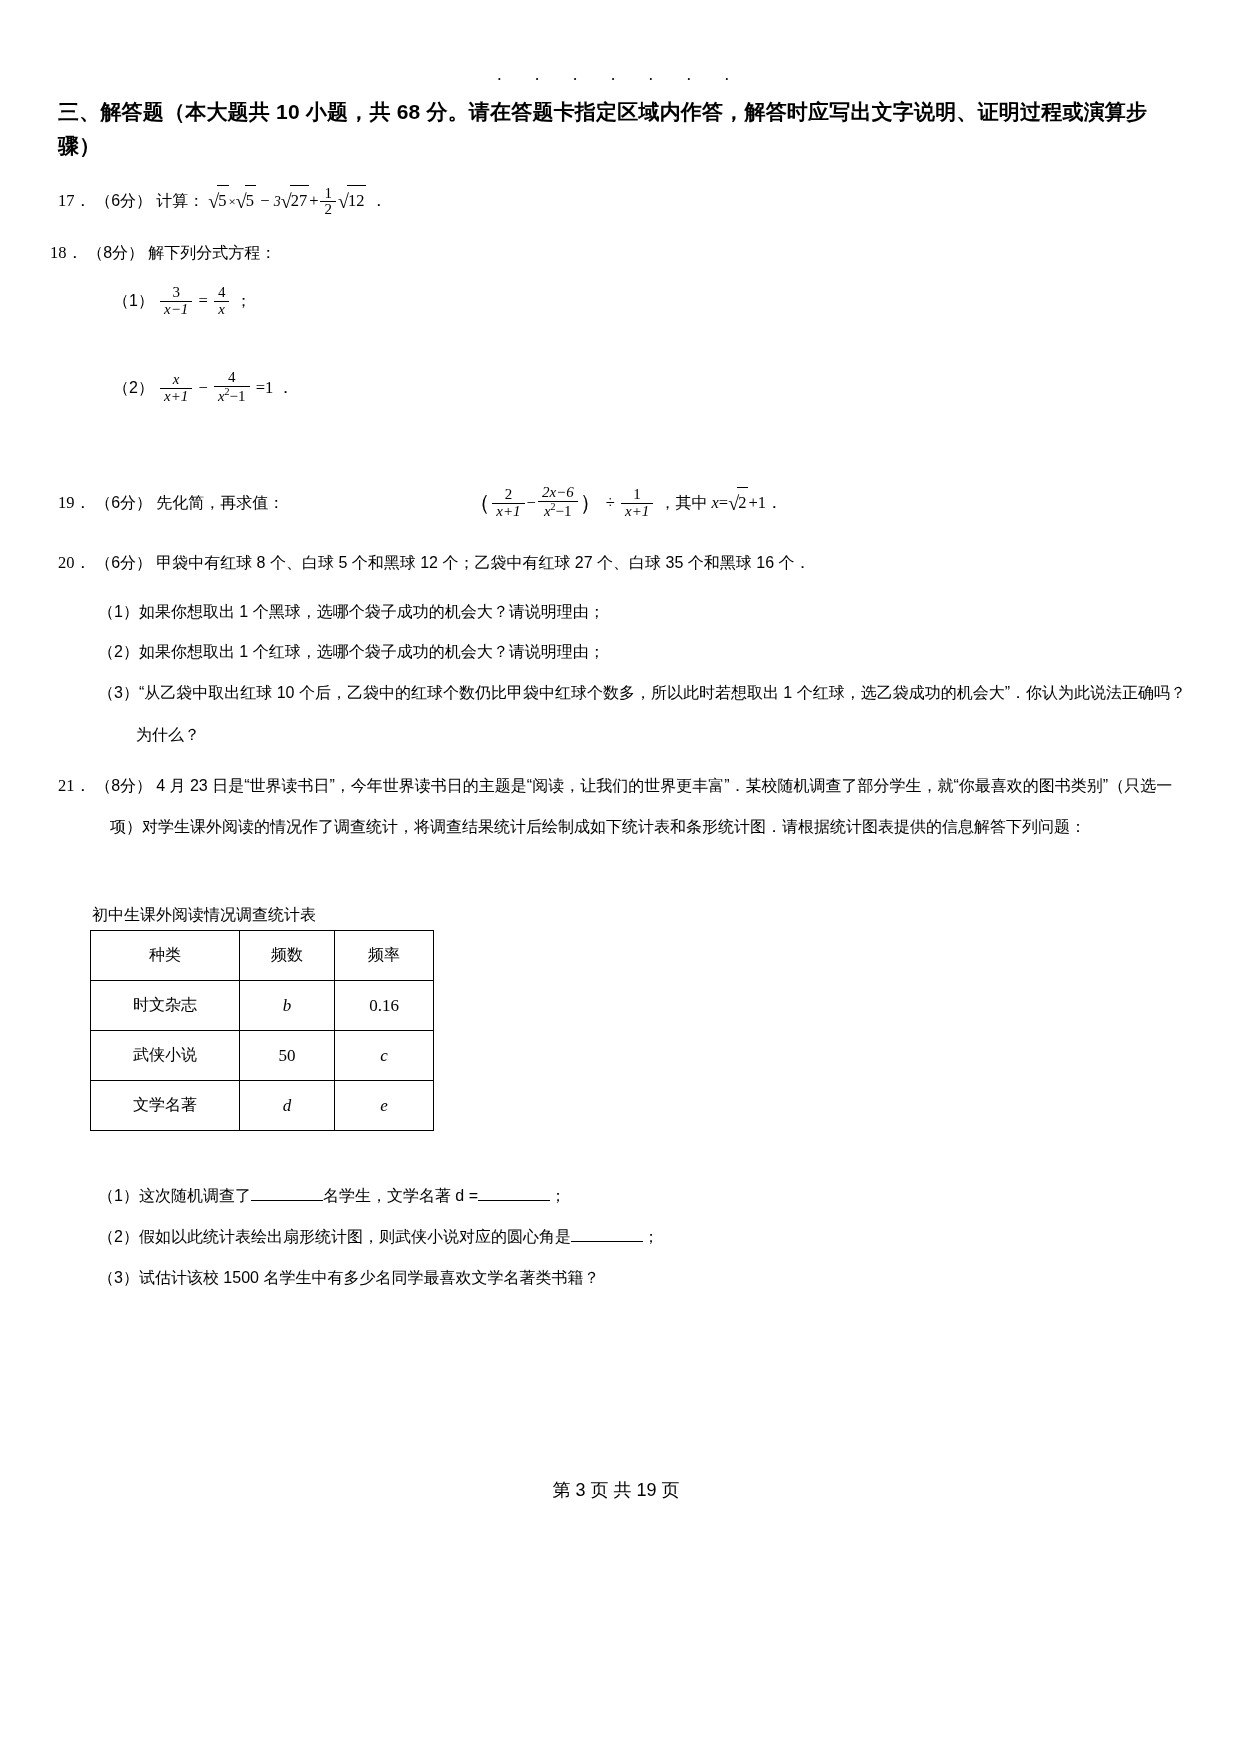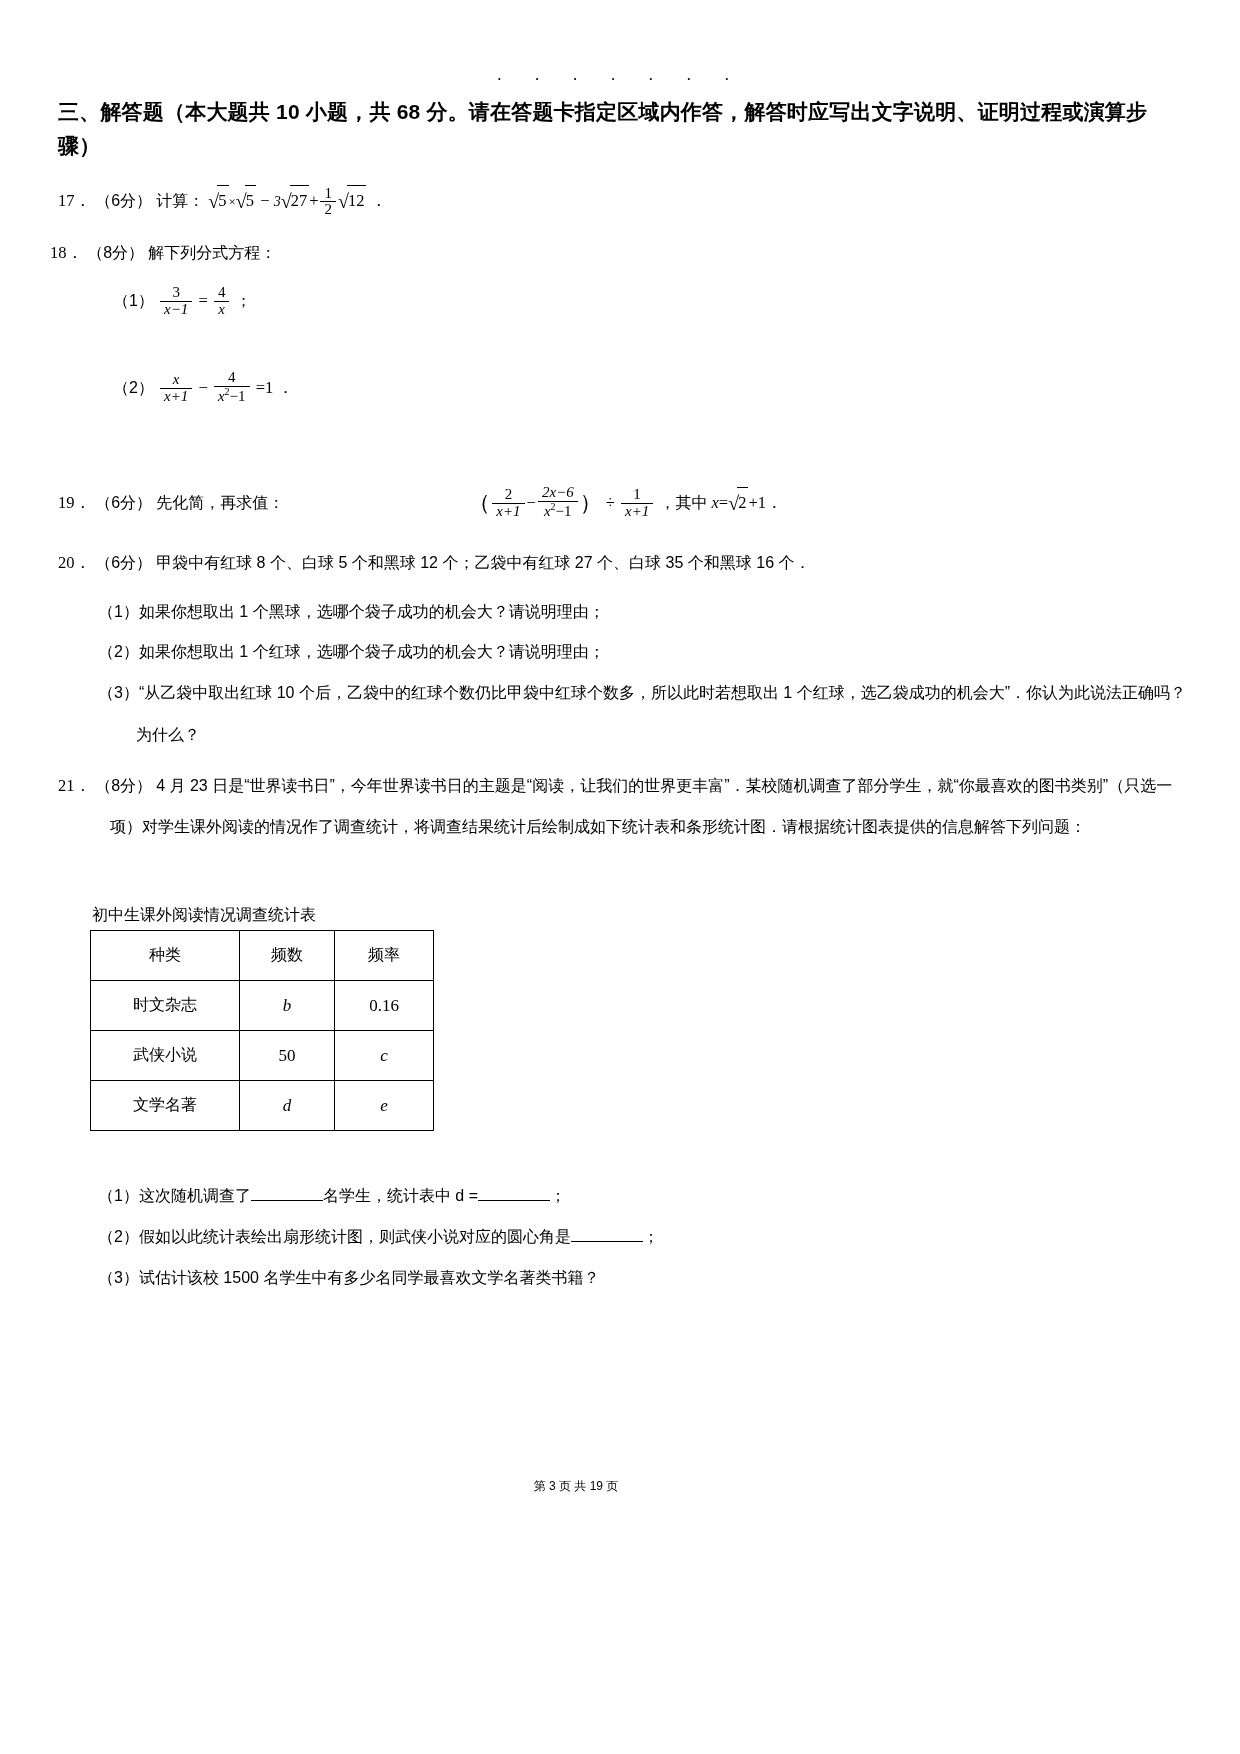--- a/index.html
+++ b/index.html
@@ -77,22 +77,23 @@
   table.stat td.c1, table.stat th.c1 { width:92px; }
   table.stat td.c2, table.stat th.c2 { width:96px; }
   table.stat td.num, table.stat td.var {
     font-family:"Liberation Serif", serif; font-size:17px;
   }
   table.stat td.var { font-style:italic; }
 
   
   .footer {
     position:absolute; top:1478px; left:0; width:1152px;
-    text-align:center; font-size:12px;
+    text-align:center; font-size:18px;
     font-family:"Liberation Sans", sans-serif;
+    padding-left:40px;
   }
   .blank { display:inline-block; border-bottom:1.4px solid #000; width:72px; }
 </style>
 </head>
 <body>
 
 <div class="page">
 
   <div class="dots">· · · · · · ·</div>
 
@@ -202,21 +203,21 @@
       <tr>
         <td class="c0">文学名著</td>
         <td class="c1 var">d</td>
         <td class="c2 var">e</td>
       </tr>
     </tbody>
   </table>
 
   <div class="q" id="q21list">
     <span class="hang">
-      <span class="cn">（1）</span><span class="cn">这次随机调查了</span><span class="blank"></span><span class="cn">名学生，统计表中 d =</span><span class="blank"></span><span class="cn">；</span>
+      <span class="cn">（1）</span><span class="cn">这次随机调查了</span><span class="blank"></span><span class="cn">名学生，文学名著 d =</span><span class="blank"></span><span class="cn">；</span>
     </span>
     <span class="hang">
       <span class="cn">（2）</span><span class="cn">假如以此统计表绘出扇形统计图，则武侠小说对应的圆心角是</span><span class="blank"></span><span class="cn">；</span>
     </span>
     <span class="hang">
       <span class="cn">（3）</span><span class="cn">试估计该校 1500 名学生中有多少名同学最喜欢文学名著类书籍？</span>
     </span>
   </div>
 
   <div class="footer">第 3 页 共 19 页</div>

